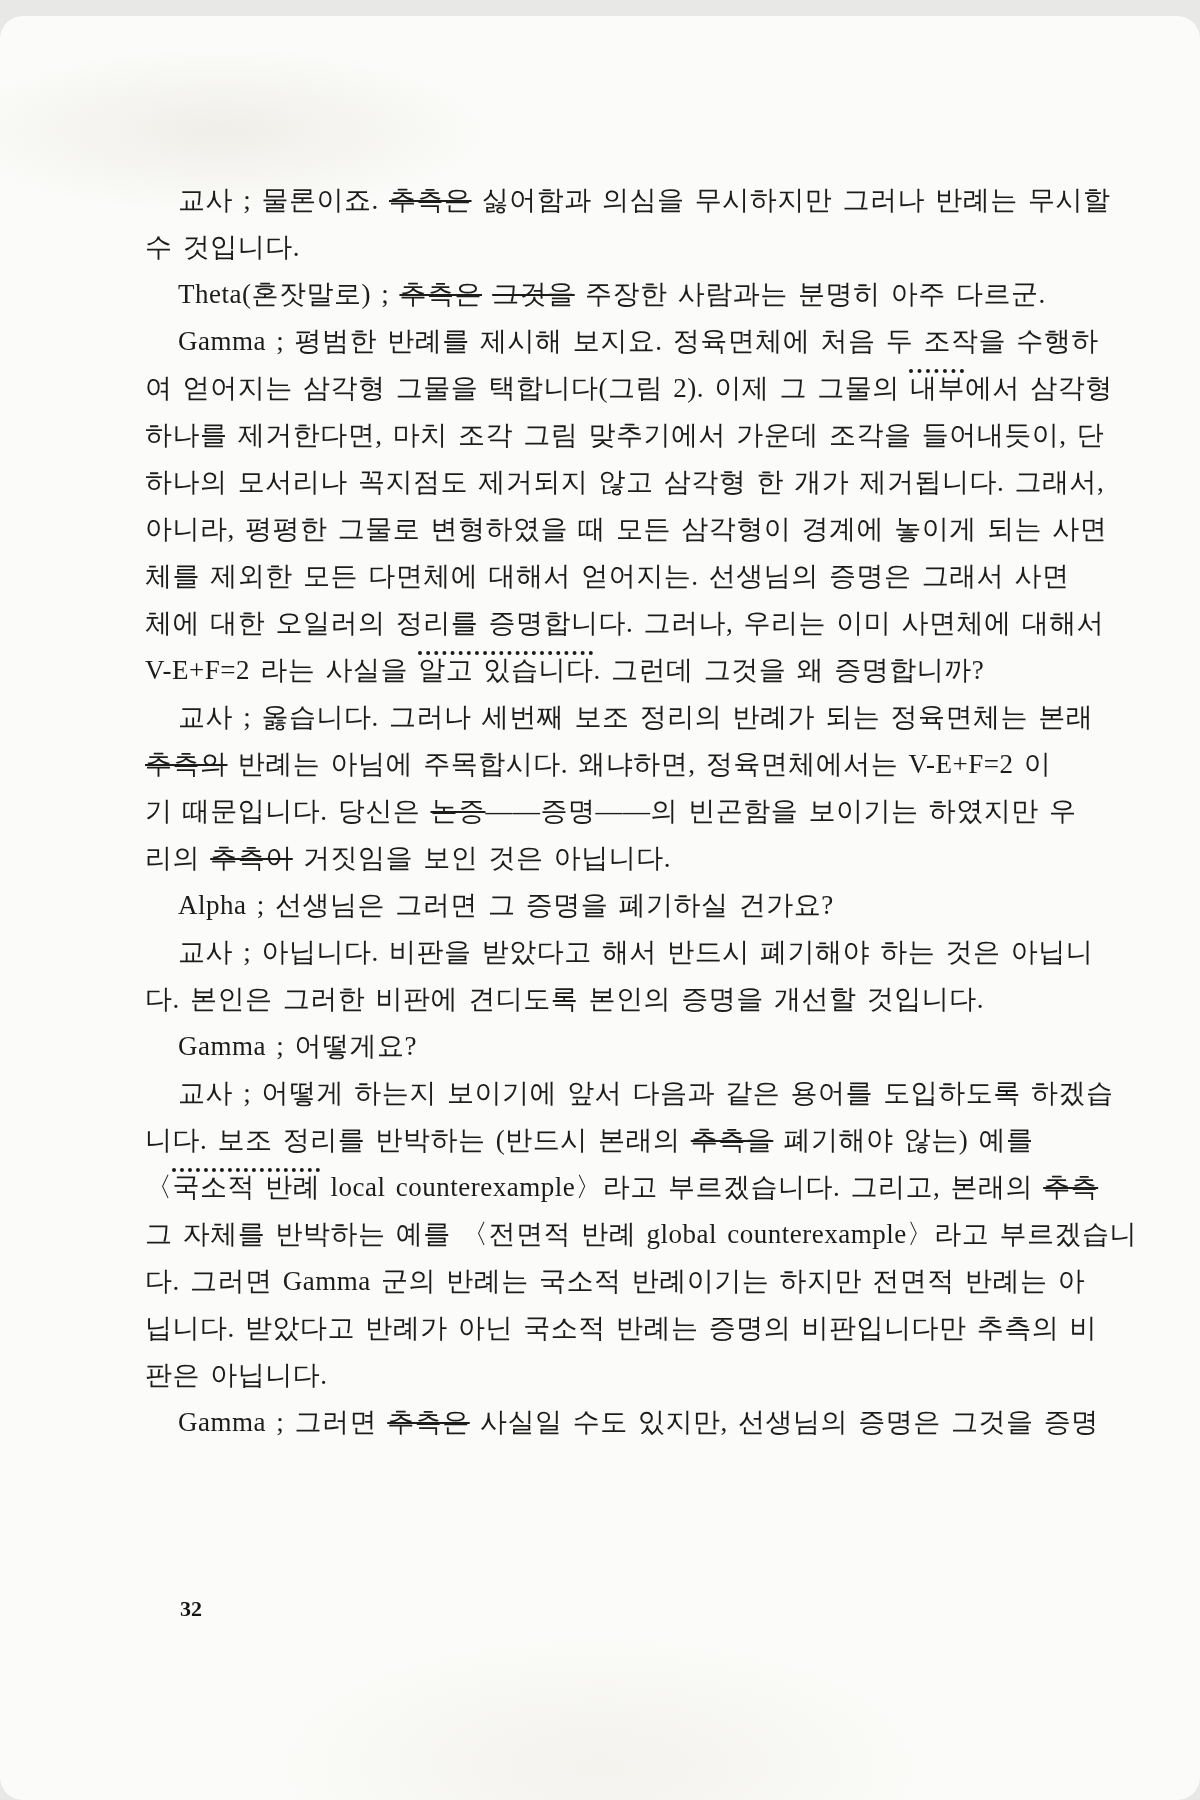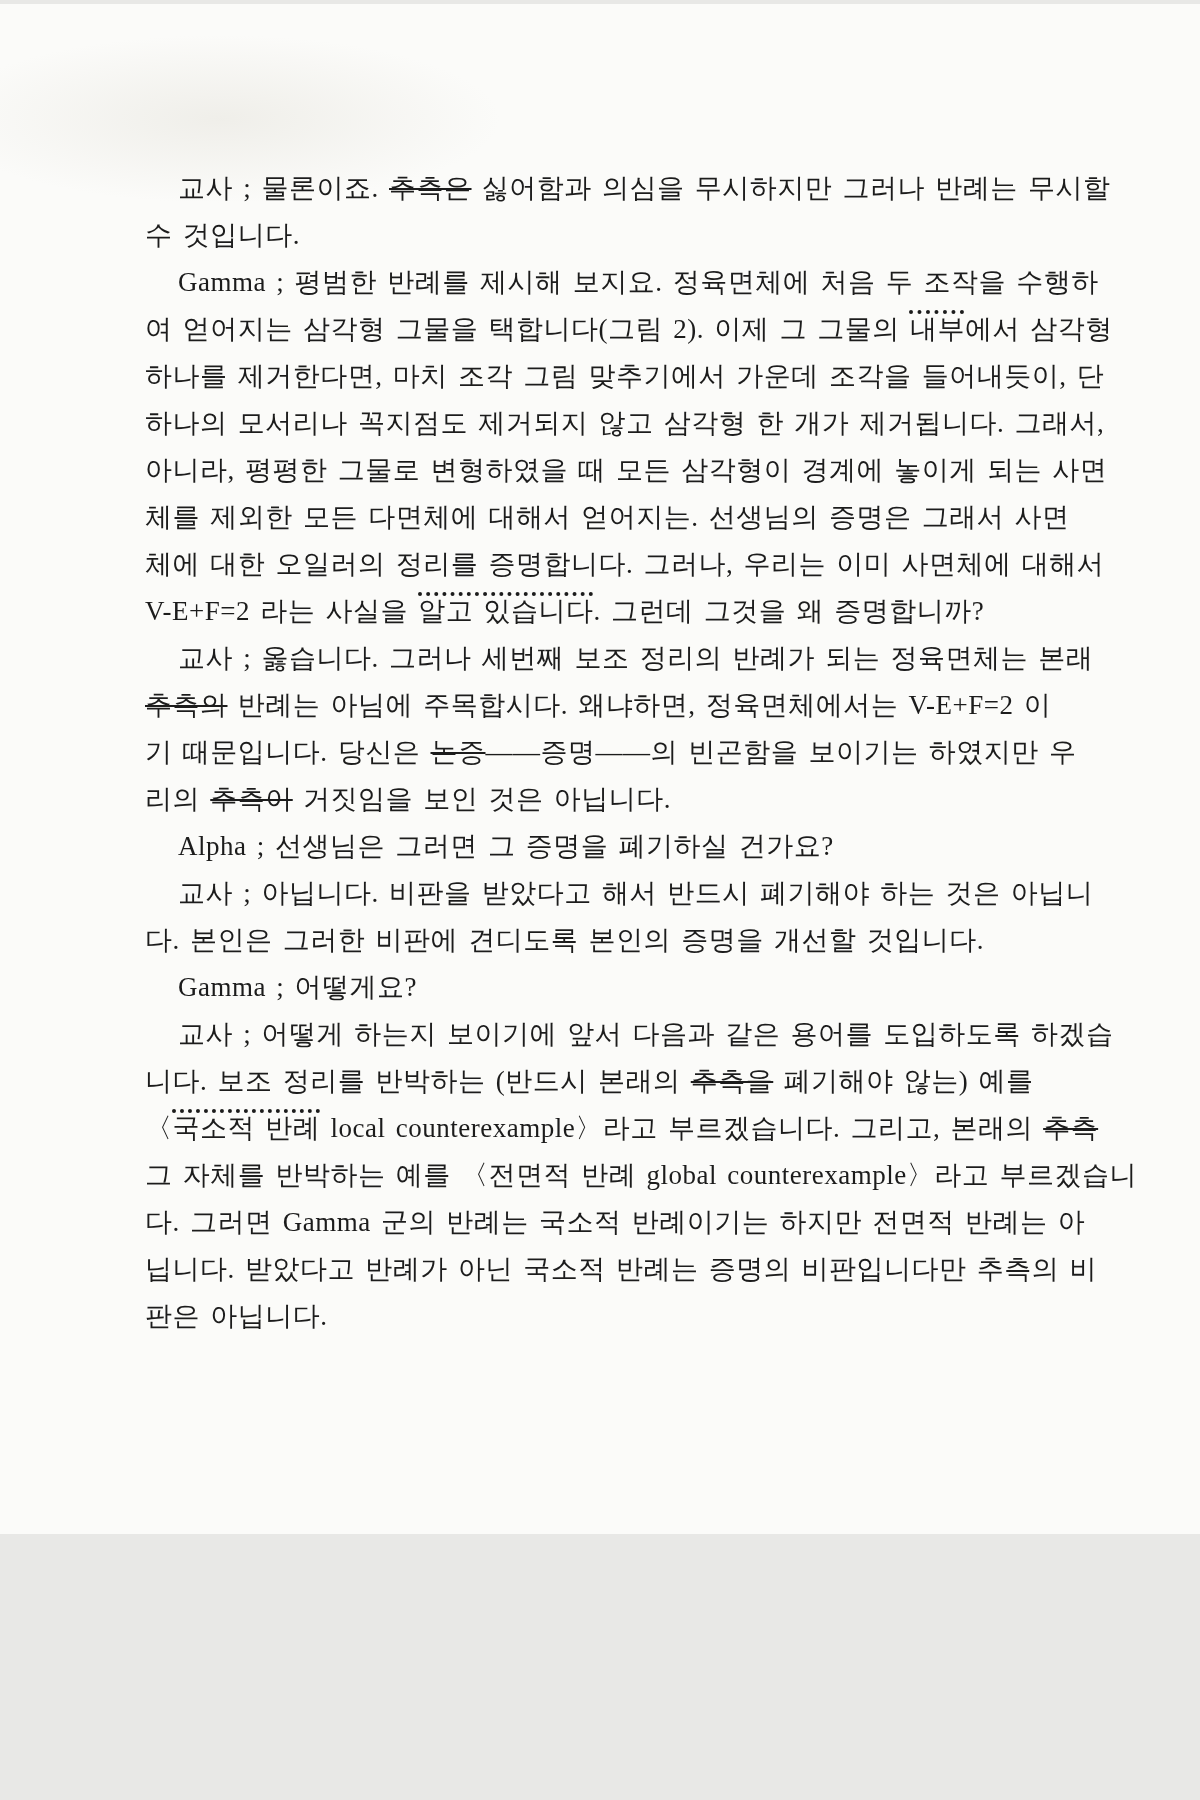--- a/index.html
+++ b/index.html
@@ -3,29 +3,30 @@
 <meta charset="utf-8">
 <style>
   html, body {
     margin: 0;
     padding: 0;
     background: #e8e8e6;
   }
   .page {
     position: relative;
     width: 1200px;
-    height: 1530px;
-    margin: 4px auto;
+    height: 1784px;
+    margin: 16px auto;
     background:
       radial-gradient(ellipse 400px 120px at 220px 115px, rgba(228,226,218,0.5), rgba(228,226,218,0) 70%),
       radial-gradient(ellipse 500px 200px at 600px 1750px, rgba(232,230,222,0.4), rgba(232,230,222,0) 70%),
       #fbfbf9;
     overflow: hidden;
     font-family: "Liberation Serif", "DejaVu Serif", serif;
     color: #1c1c1c;
+    border-radius: 23px;
   }
   .text-block {
     position: absolute;
     left: 145px;
     top: 161px;
     width: 916px;
   }
   .line {
     height: 47px;
     line-height: 47px;
@@ -57,20 +58,21 @@
     color: #141414;
   }
 </style>
 </head>
 <body>
 
 <div class="page">
   <div class="text-block">
       <div class="line indent"><span>교사 ; 물론이죠. </span><span class="strike">추측은</span><span> 싫어함과 의심을 무시하지만 그러나 반례는 무시할</span></div>
       <div class="line"><span>수 것입니다.</span></div>
+      <div class="line indent"><span>Theta(혼잣말로) ; </span><span class="strike">추측은</span><span> </span><span class="strike">그것을</span><span> 주장한 사람과는 분명히 아주 다르군.</span></div>
       <div class="line indent"><span>Gamma ; 평범한 반례를 제시해 보지요. 정육면체에 처음 두 조작을 수행하</span></div>
       <div class="line"><span>여 얻어지는 삼각형 그물을 택합니다(그림 2). 이제 그 그물의 </span><span class="dots">내부</span><span>에서 삼각형</span></div>
       <div class="line"><span>하나를 제거한다면, 마치 조각 그림 맞추기에서 가운데 조각을 들어내듯이, 단</span></div>
       <div class="line"><span>하나의 모서리나 꼭지점도 제거되지 않고 삼각형 한 개가 제거됩니다. 그래서,</span></div>
       <div class="line"><span>아니라, 평평한 그물로 변형하였을 때 모든 삼각형이 경계에 놓이게 되는 사면</span></div>
       <div class="line"><span>체를 제외한 모든 다면체에 대해서 얻어지는. 선생님의 증명은 그래서 사면</span></div>
       <div class="line"><span>체에 대한 오일러의 정리를 증명합니다. 그러나, 우리는 이미 사면체에 대해서</span></div>
       <div class="line"><span>V-E+F=2 라는 사실을 </span><span class="dots">알고 있습니다</span><span>. 그런데 그것을 왜 증명합니까?</span></div>
       <div class="line indent"><span>교사 ; 옳습니다. 그러나 세번째 보조 정리의 반례가 되는 정육면체는 본래</span></div>
       <div class="line"><span class="strike">추측의</span><span> 반례는 아님에 주목합시다. 왜냐하면, 정육면체에서는 V-E+F=2 이</span></div>
@@ -80,15 +82,16 @@
       <div class="line indent"><span>교사 ; 아닙니다. 비판을 받았다고 해서 반드시 폐기해야 하는 것은 아닙니</span></div>
       <div class="line"><span>다. 본인은 그러한 비판에 견디도록 본인의 증명을 개선할 것입니다.</span></div>
       <div class="line indent"><span>Gamma ; 어떻게요?</span></div>
       <div class="line indent"><span>교사 ; 어떻게 하는지 보이기에 앞서 다음과 같은 용어를 도입하도록 하겠습</span></div>
       <div class="line"><span>니다. 보조 정리를 반박하는 (반드시 본래의 </span><span class="strike">추측을</span><span> 폐기해야 않는) 예를</span></div>
       <div class="line"><span>〈</span><span class="dots">국소적 반례</span><span> local counterexample〉라고 부르겠습니다. 그리고, 본래의 </span><span class="strike">추측</span></div>
       <div class="line"><span>그 자체를 반박하는 예를 〈전면적 반례 global counterexample〉라고 부르겠습니</span></div>
       <div class="line"><span>다. 그러면 Gamma 군의 반례는 국소적 반례이기는 하지만 전면적 반례는 아</span></div>
       <div class="line"><span>닙니다. 받았다고 반례가 아닌 국소적 반례는 증명의 비판입니다만 추측의 비</span></div>
       <div class="line"><span>판은 아닙니다.</span></div>
+      <div class="line indent"><span>Gamma ; 그러면 </span><span class="strike">추측은</span><span> 사실일 수도 있지만, 선생님의 증명은 그것을 증명</span></div>
     </div>
   <div class="page-number">32</div>
 </div>
 
 </body></html>

